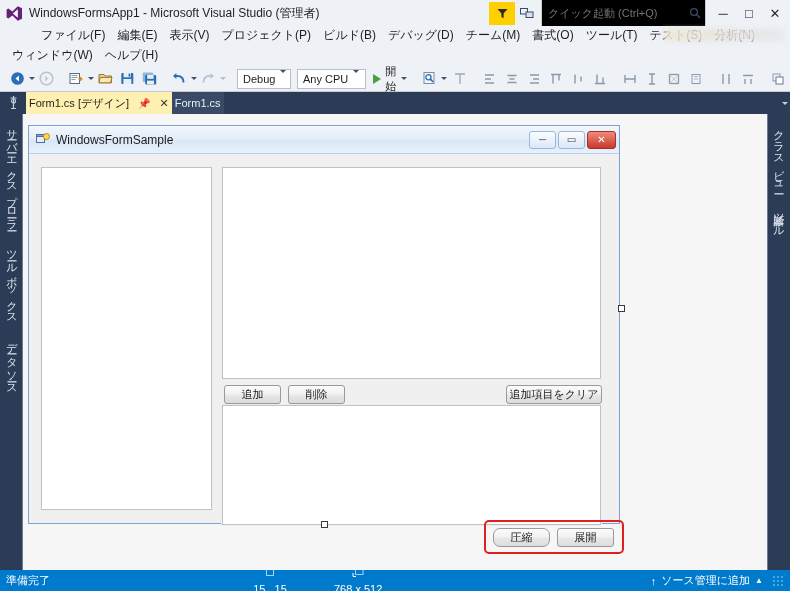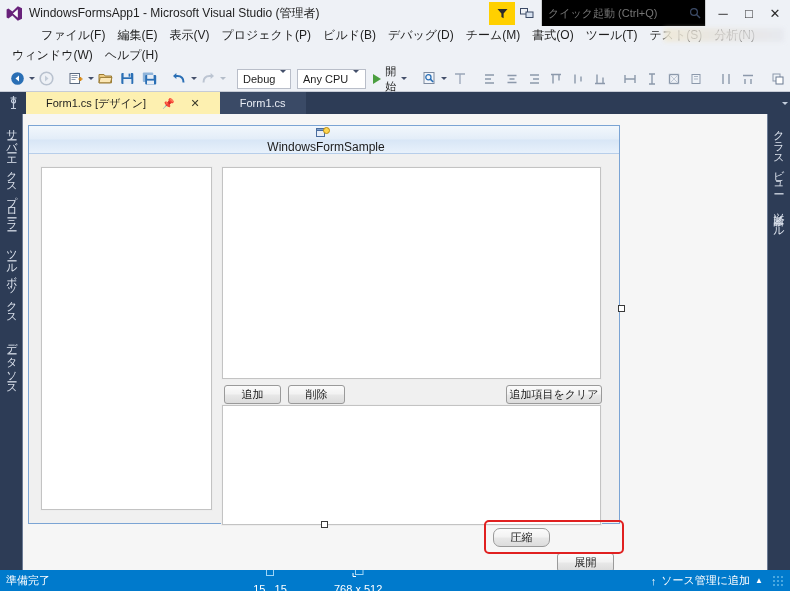--- a/index.html
+++ b/index.html
@@ -158,24 +158,24 @@
     background: #2d3c56;
     display: flex; align-items: stretch;
     position: relative;
   }
   .tab-pin-col {
     width: 26px;
     display: flex; align-items: center; justify-content: center;
   }
   .tab {
     display: flex; align-items: center;
-    padding: 0 20px;
+    padding: 0 3px;
     font-size: 11px;
     white-space: nowrap;
-    gap: 16px;
+    gap: 9px;
   }
   .tab.active { background: #fdf0b0; color: #1e1e1e; }
   .tab.inactive { background: #3a4a66; color: #e9edf5; }
   .tab .pin-ic { font-size: 10px; color: #5a5a3a; }
   .tab .x-ic { font-size: 11px; color: #3a3a2a; }
   .tabstrip-right {
     margin-left: auto; display: flex; align-items: center;
     padding-right: 2px; gap: 4px; color: #ccd4e3;
   }
 
@@ -223,21 +223,20 @@
     background: #f0f0f0;
     border: 1px solid #7ba4d4;
     box-shadow: 0 0 0 1px #cfdcee inset;
   }
   .wf-title {
     height: 28px;
     background: linear-gradient(180deg,#f2f7fc 0%, #e3edf8 48%, #d8e6f6 52%, #e8f1fb 100%);
     border-bottom: 1px solid #b7ceea;
     display: flex; align-items: center;
     padding: 0 3px 0 7px;
-    flex-direction: column;
   }
   .wf-icon { width: 15px; height: 15px; margin-right: 5px; display:flex; }
   .wf-title-text { font-size: 12px; color: #1b1b1b; }
   .wf-ctrls { margin-left: auto; display: flex; gap: 2px; align-items: center; }
   .wf-btn {
     width: 27px; height: 18px;
     border: 1px solid #9ab8dc;
     border-radius: 3px;
     background: linear-gradient(180deg,#fbfdff,#dbe8f7);
     display: flex; align-items: center; justify-content: center;
@@ -270,21 +269,21 @@
     border: 1px solid #9a9a9a;
     border-radius: 3px;
     display: flex; align-items: center; justify-content: center;
     font-size: 11px; color: #1b1b1b;
     height: 19px;
   }
   .btn-add    { left: 195px; top: 231px; width: 57px; }
   .btn-del    { left: 259px; top: 231px; width: 57px; }
   .btn-clear  { left: 477px; top: 231px; width: 96px; }
   .btn-comp   { left: 464px; top: 374px; width: 57px; border-radius: 7px; }
-  .btn-exp    { left: 528px; top: 374px; width: 57px; margin-top: 25px; }
+  .btn-exp    { left: 528px; top: 374px; width: 57px; }
 
   .redbox {
     position: absolute;
     left: 455px; top: 366px;
     width: 140px; height: 34px;
     border: 2px solid #e02020;
     border-radius: 5px;
     pointer-events: none;
   }
 

